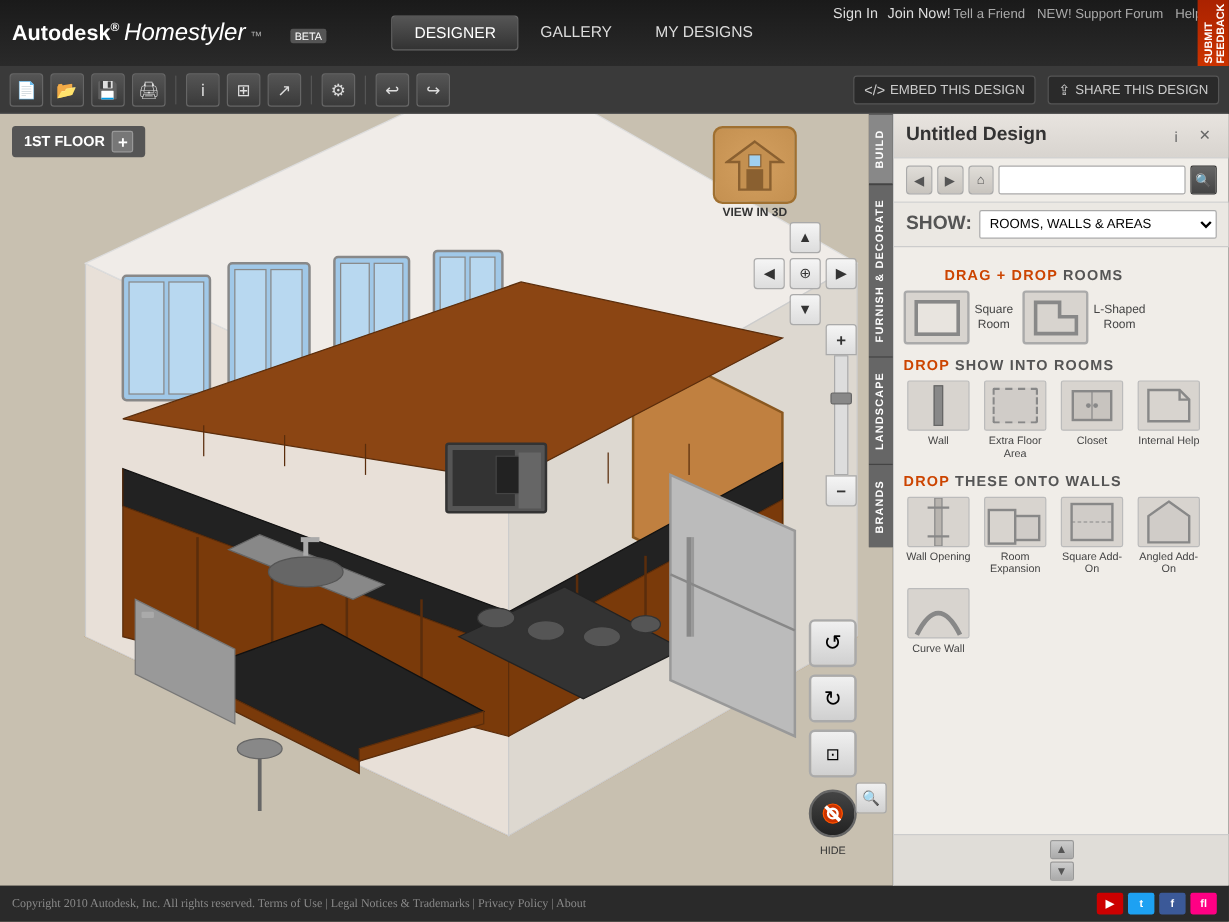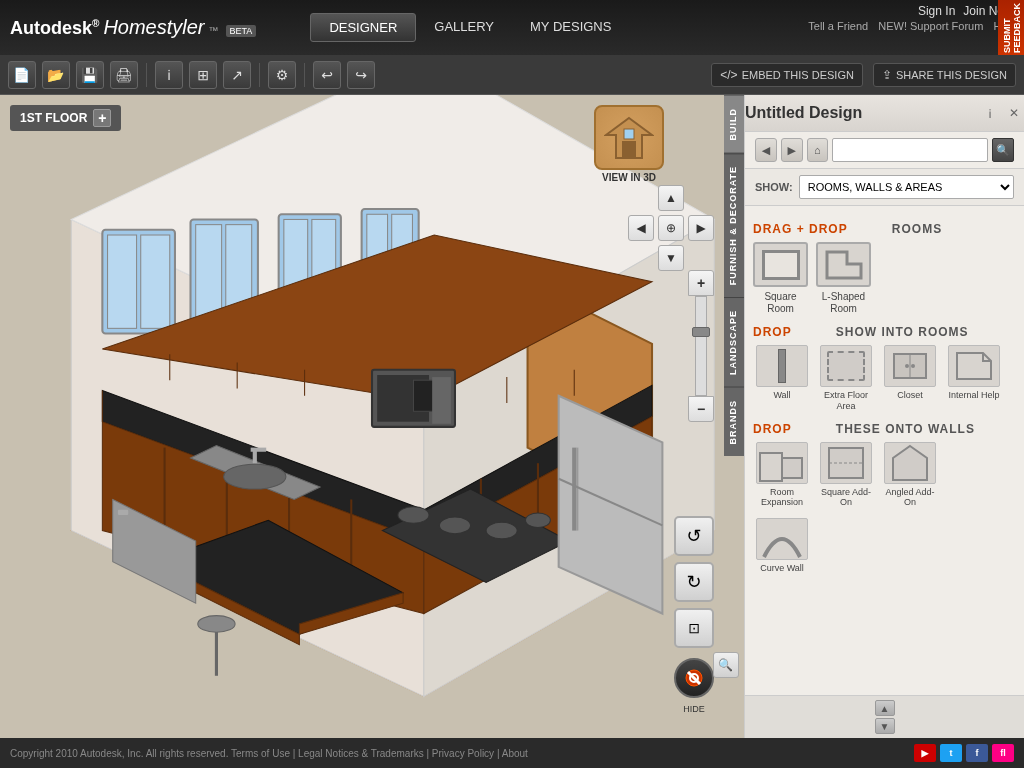--- a/index.html
+++ b/index.html
@@ -30,21 +30,21 @@
       font-size: 20px;
       font-style: italic;
     }
     #logo-tm { color: #aaa; font-size: 10px; }
     #logo-beta {
       background: #555;
       color: #fff;
       font-size: 9px;
       padding: 1px 4px;
       border-radius: 2px;
-      margin-left: 3px;
+      margin-left: 19px;
     }
     #nav-links {
       display: flex;
       gap: 0;
       margin-left: 20px;
       padding-left: 34px;
     }
     .nav-link {
       color: #ddd;
       font-size: 13px;
@@ -52,24 +52,24 @@
       cursor: pointer;
       border-radius: 3px;
     }
     .nav-link.active {
       background: linear-gradient(180deg, #555 0%, #333 100%);
       color: #fff;
       border: 1px solid #666;
     }
     #top-right {
       position: absolute;
-      right: 8px;
+      right: 22px;
       top: 0;
       display: flex;
-      flex-direction: column;
+      flex-direction: row;
       align-items: flex-end;
       gap: 2px;
       padding-top: 4px;
     }
     #sign-links {
       display: flex;
       gap: 8px;
       font-size: 12px;
       color: #ccc;
     }
@@ -363,21 +363,21 @@
       cursor: pointer;
       background: #666;
       border-bottom: 1px solid #444;
       letter-spacing: 1px;
     }
     .side-tab.active { background: #888; }
 
     
     #panel-header {
       background: linear-gradient(180deg, #e8e4df 0%, #d8d4cf 100%);
-      padding: 8px 0;
+      padding: 8px 10px;
       border-bottom: 1px solid #ccc;
       display: flex;
       align-items: center;
       justify-content: space-between;
     }
     #panel-title {
       font-size: 16px;
       font-weight: bold;
       color: #333;
     }
@@ -434,21 +434,21 @@
     
     #show-bar {
       display: flex;
       align-items: center;
       padding: 6px 10px;
       gap: 6px;
       border-bottom: 1px solid #ccc;
       background: #ebe8e3;
     }
     #show-label {
-      font-size: 11px;
+      font-size: 16px;
       font-weight: bold;
       color: #555;
     }
     #show-select {
       flex: 1;
       height: 24px;
       border: 1px solid #aaa;
       background: #fff;
       font-size: 11px;
       padding: 0 4px;
@@ -461,32 +461,32 @@
       flex: 1;
       overflow-y: auto;
     }
 
     .section-title {
       font-size: 12px;
       font-weight: bold;
       margin: 8px 0 6px 0;
       letter-spacing: 1px;
     }
-    .drag-label { color: #cc4400; }
+    .drag-label { color: #cc4400; margin-left: 34px; }
     .drop-label { color: #cc4400; }
-    .normal-label { color: #555; margin-left: 40px; }
+    .normal-label { color: #555; }
 
     .room-grid {
       display: flex;
       gap: 8px;
       margin-bottom: 10px;
     }
     .room-item {
       display: flex;
-      flex-direction: column;
+      flex-direction: row;
       align-items: center;
       gap: 4px;
       cursor: pointer;
     }
     .room-icon {
       width: 55px; height: 45px;
       background: #d8d4cf;
       border: 2px solid #aaa;
       border-radius: 3px;
       display: flex; align-items: center; justify-content: center;
@@ -553,20 +553,21 @@
       background: #2a2a2a;
       display: flex;
       align-items: center;
       padding: 0 10px;
       gap: 8px;
     }
     #footer-text {
       color: #888;
       font-size: 10px;
       flex: 1;
+      font-family: Liberation Serif, serif;
     }
     #social-icons {
       display: flex;
       gap: 4px;
     }
     .social-icon {
       width: 22px; height: 18px;
       background: #555;
       border-radius: 2px;
       display: flex; align-items: center; justify-content: center;
@@ -904,20 +905,30 @@
         </div>
       </div>
 
       <div class="section-title">
         <span class="drop-label">DROP</span>
         <span class="normal-label"> THESE ONTO WALLS</span>
       </div>
       <div class="items-grid">
         <div class="item-cell">
           <div class="item-icon">
+            <svg width="38" height="40" viewBox="0 0 38 40">
+              <rect x="16" y="0" width="6" height="40" fill="#b8b4af" stroke="#888" stroke-width="1"></rect>
+              <line x1="10" y1="8" x2="28" y2="8" stroke="#888" stroke-width="2"></line>
+              <line x1="10" y1="32" x2="28" y2="32" stroke="#888" stroke-width="2"></line>
+            </svg>
+          </div>
+          <div class="item-label">Wall Opening</div>
+        </div>
+        <div class="item-cell">
+          <div class="item-icon">
             <svg width="48" height="40" viewBox="0 0 48 40">
               <rect x="2" y="10" width="22" height="28" fill="none" stroke="#888" stroke-width="2"></rect>
               <rect x="24" y="15" width="20" height="20" fill="#d0ccc8" stroke="#888" stroke-width="2"></rect>
             </svg>
           </div>
           <div class="item-label">Room Expansion</div>
         </div>
         <div class="item-cell">
           <div class="item-icon">
             <svg width="38" height="40" viewBox="0 0 38 40">

